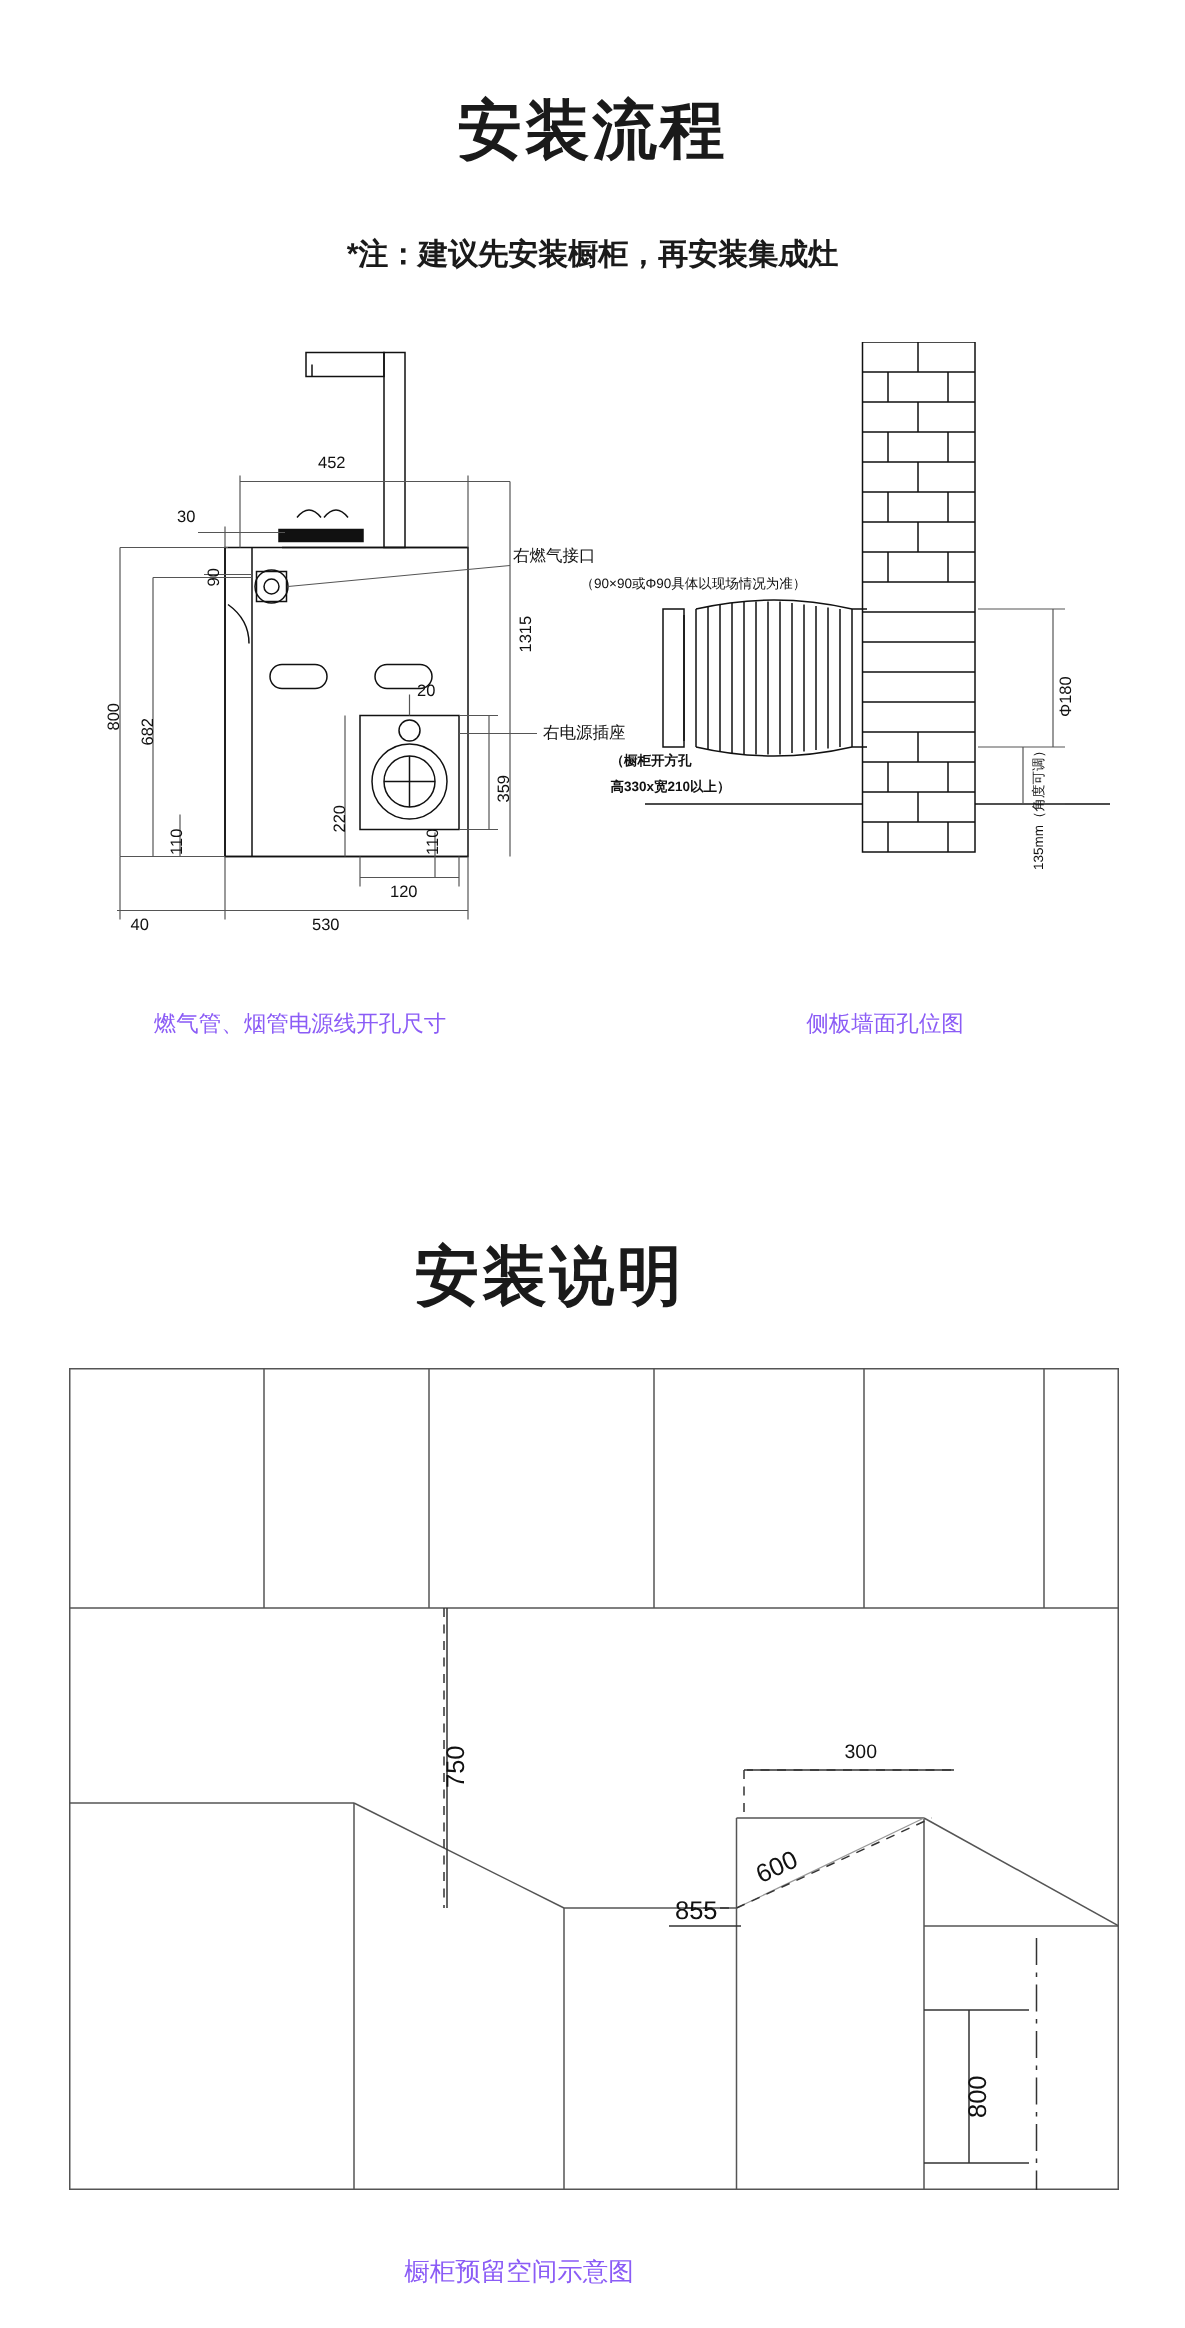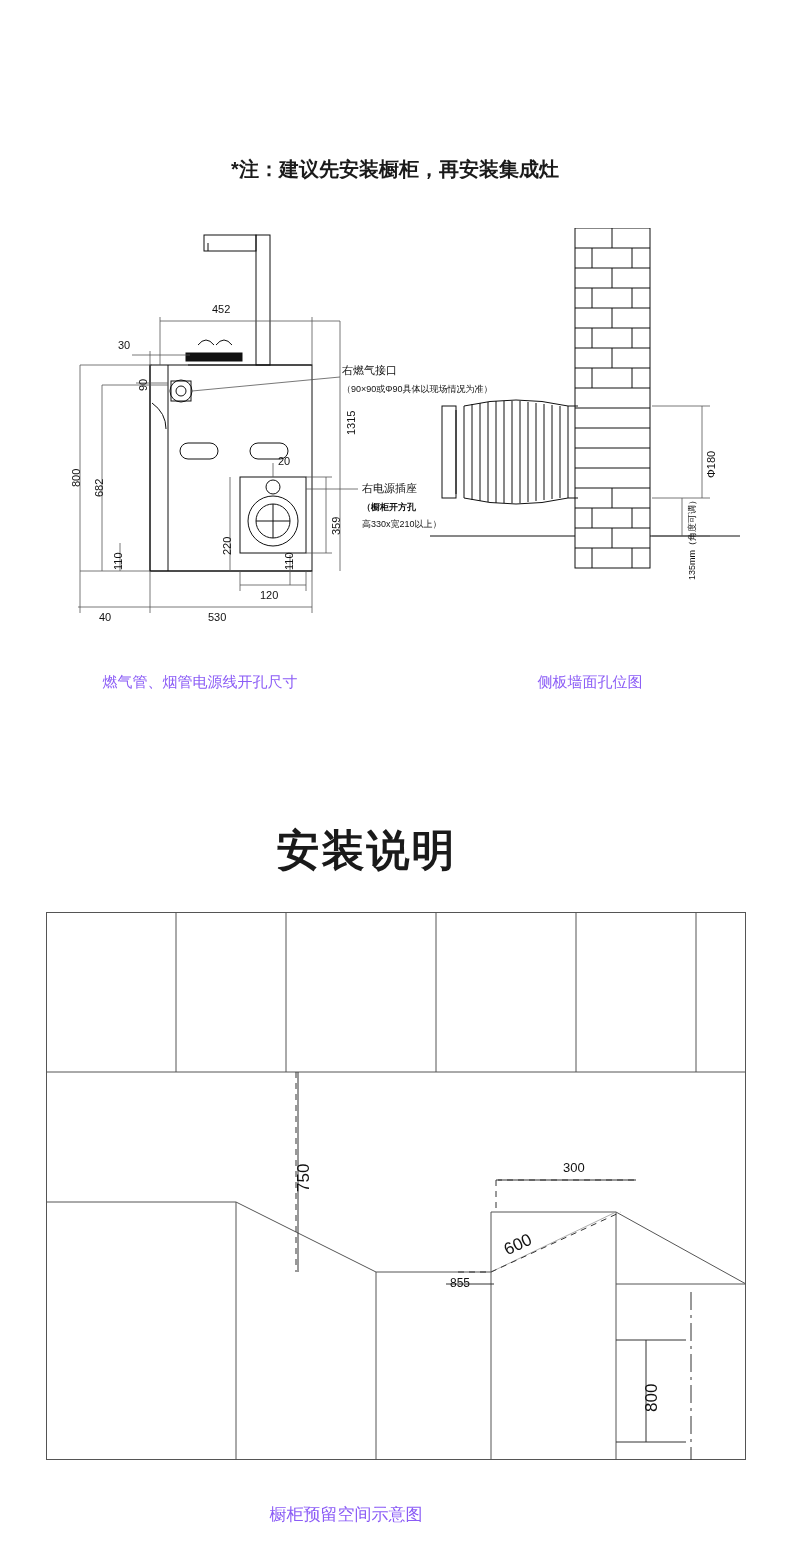--- a/index.html
+++ b/index.html
@@ -28,32 +28,33 @@
   }
   .caption{
     text-align:center;
     font-size:15px;
     color:#8b5cf6;
   }
 
   
   .abs{position:absolute;}
   .lbl{position:absolute;font-size:11px;color:#111;white-space:nowrap;}
-  .lbl.xs{font-size:9px;}
+  .lbl.xs{font-size:9px;padding-left:45px;}
   .vlbl{position:absolute;font-size:11px;color:#111;white-space:nowrap;
         transform-origin:left top;transform:rotate(-90deg);}
   .vlbl.xs{font-size:9px;}
 
   svg{display:block;}
 </style>
 </head>
 <body>
 
 <div class="page">
 
+  <h1 class="section-title abs" style="left:0;top:58px;width:790px;">安装流程</h1>
 
   <p class="note abs" style="left:0;top:156px;width:790px;">*注：建议先安装橱柜，再安装集成灶</p>
 
   <div class="abs" style="left:40px;top:225px;width:360px;height:410px;">
 
     <svg width="360" height="410" viewBox="0 0 360 410">
       <g stroke="#111" fill="none" stroke-width="1">
 
         <rect x="164" y="10" width="52" height="16"></rect>
         <path d="M168 26 L168 18"></path>
@@ -141,28 +142,28 @@
     <span class="vlbl" style="left:97px;top:166px;">90</span>
     <span class="vlbl" style="left:305px;top:210px;">1315</span>
     <span class="vlbl" style="left:30px;top:262px;">800</span>
     <span class="vlbl" style="left:53px;top:272px;">682</span>
     <span class="lbl" style="left:238px;top:230px;">20</span>
     <span class="vlbl" style="left:290px;top:310px;">359</span>
     <span class="vlbl" style="left:181px;top:330px;">220</span>
     <span class="vlbl" style="left:72px;top:345px;">110</span>
     <span class="vlbl" style="left:243px;top:345px;">110</span>
     <span class="lbl" style="left:220px;top:364px;">120</span>
-    <span class="lbl" style="left:47px;top:386px;margin-left:12px;">40</span>
+    <span class="lbl" style="left:47px;top:386px;">40</span>
     <span class="lbl" style="left:168px;top:386px;">530</span>
 
     <span class="lbl" style="left:302px;top:138px;font-size:11px;">右燃气接口</span>
     <span class="lbl xs" style="left:302px;top:158px;font-size:9px;">（90×90或Φ90具体以现场情况为准）</span>
     <span class="lbl" style="left:322px;top:256px;">右电源插座</span>
     <span class="lbl xs" style="left:322px;top:276px;font-weight:bold;">（橱柜开方孔</span>
-    <span class="lbl xs" style="left:322px;top:293px;">高330x宽210以上）</span>
+    <span class="lbl xs" style="left:322px;top:293px;font-weight:bold;">高330x宽210以上）</span>
   </div>
 
   <p class="caption abs" style="left:40px;top:658px;width:320px;">燃气管、烟管电源线开孔尺寸</p>
 
   <div class="abs" style="left:420px;top:228px;width:330px;height:360px;">
     <svg width="330" height="360" viewBox="0 0 330 360">
 
       <g stroke="#111" fill="none" stroke-width="1">
         <rect x="155" y="0" width="75" height="340"></rect>
 
@@ -276,19 +277,19 @@
       </g>
 
       <g stroke="#333" fill="none" stroke-width="1">
         <path d="M400 372 L448 372"></path>
       </g>
     </svg>
 
     <span class="vlbl" style="left:248px;top:280px;font-size:17px;">750</span>
     <span class="lbl" style="left:517px;top:248px;font-size:13px;">300</span>
     <span class="lbl" style="left:455px;top:330px;font-size:17px;transform:rotate(-25deg);transform-origin:left top;">600</span>
-    <span class="lbl" style="left:404px;top:364px;font-size:12px;">855</span>
+    <span class="lbl" style="left:404px;top:352px;font-size:17px;">855</span>
     <span class="vlbl" style="left:596px;top:500px;font-size:17px;">800</span>
   </div>
 
   <p class="caption abs" style="left:0;top:1486px;width:692px;font-size:17px;">橱柜预留空间示意图</p>
 
 </div>
 
 </body></html>

